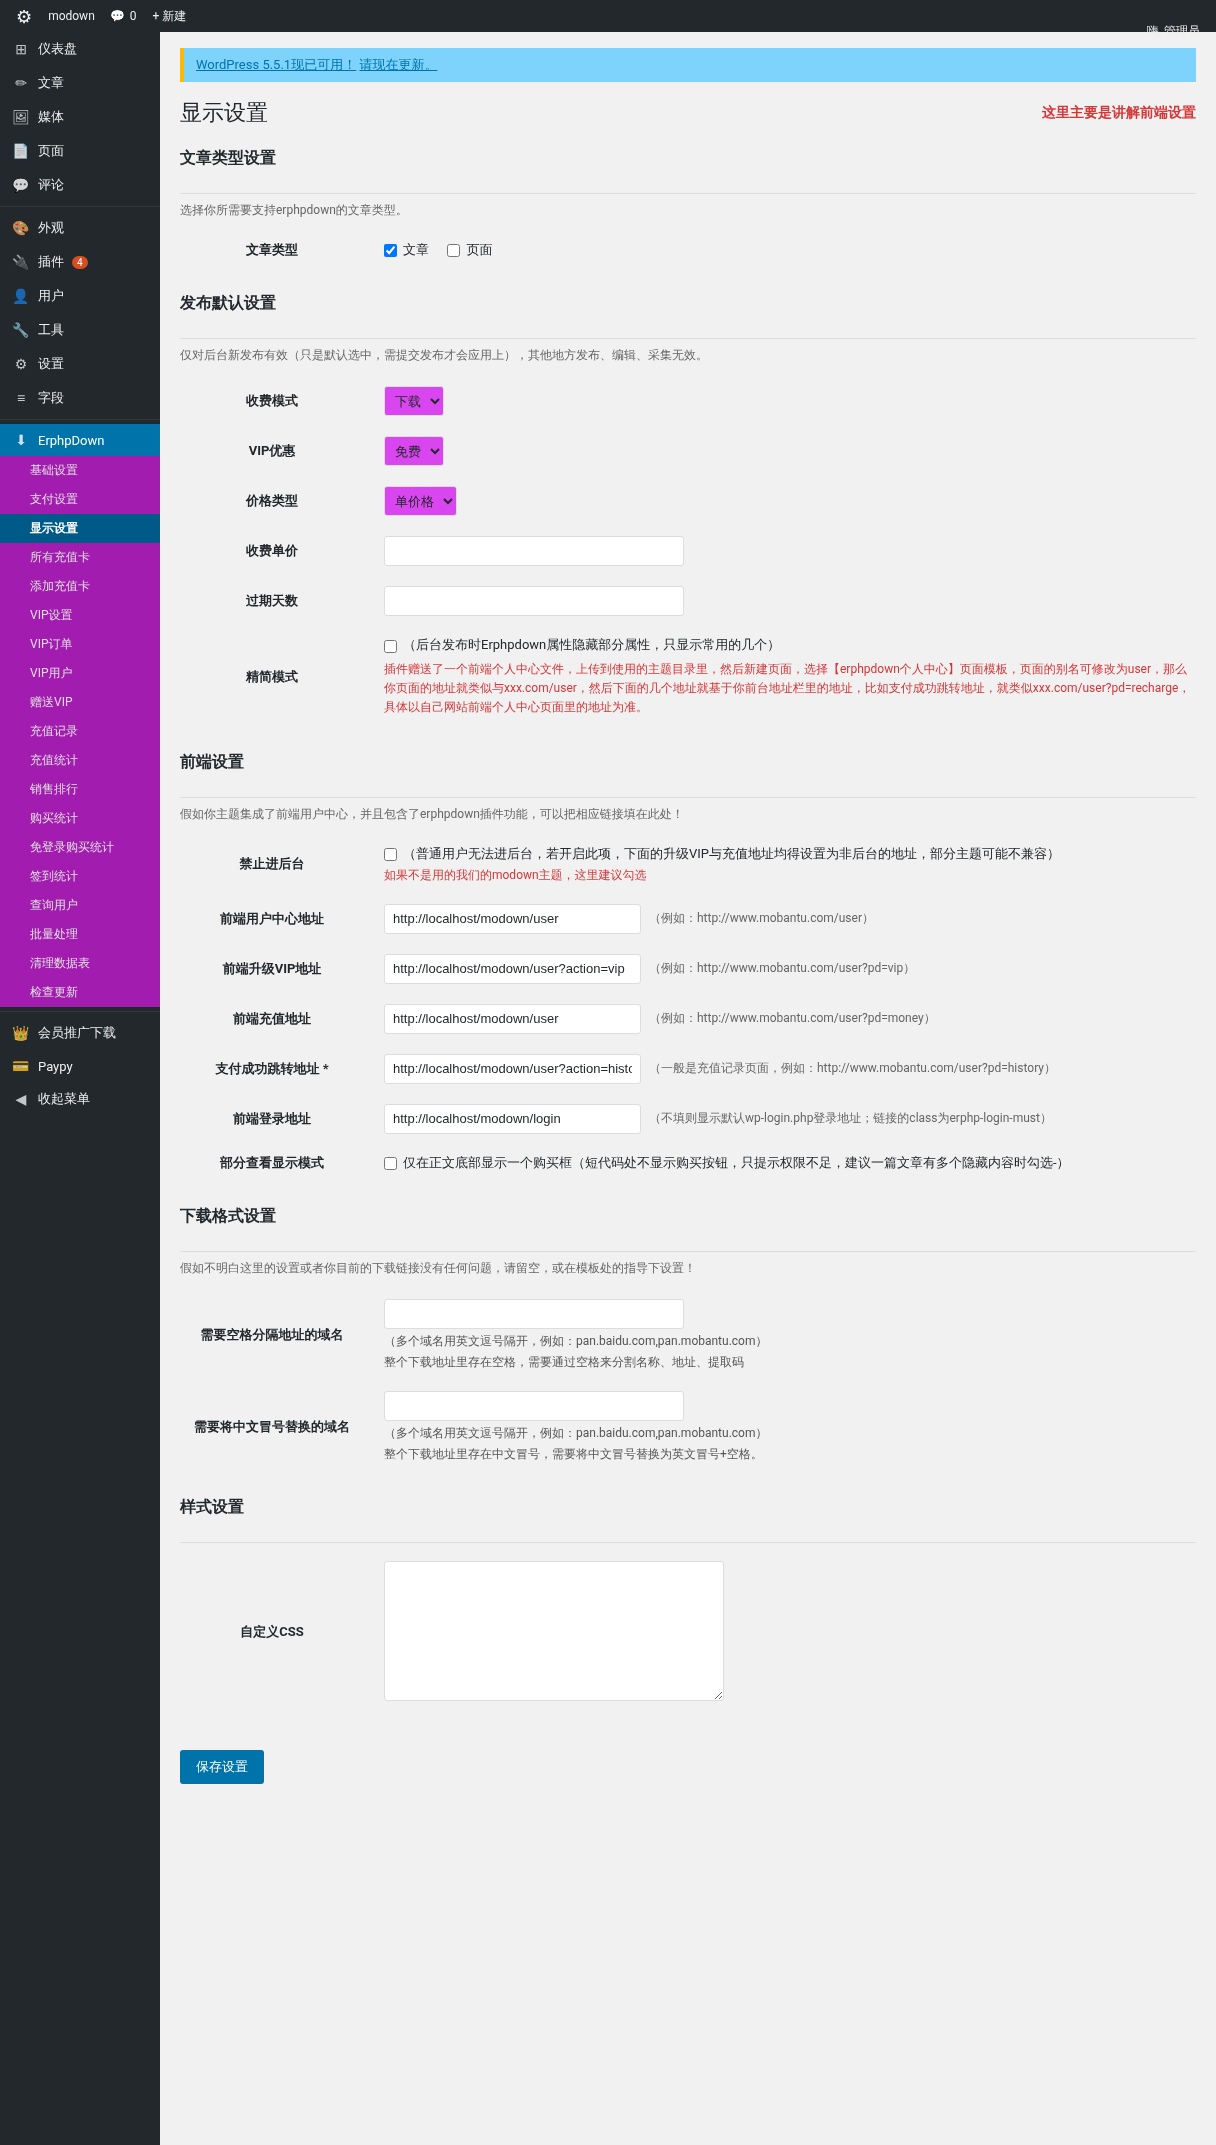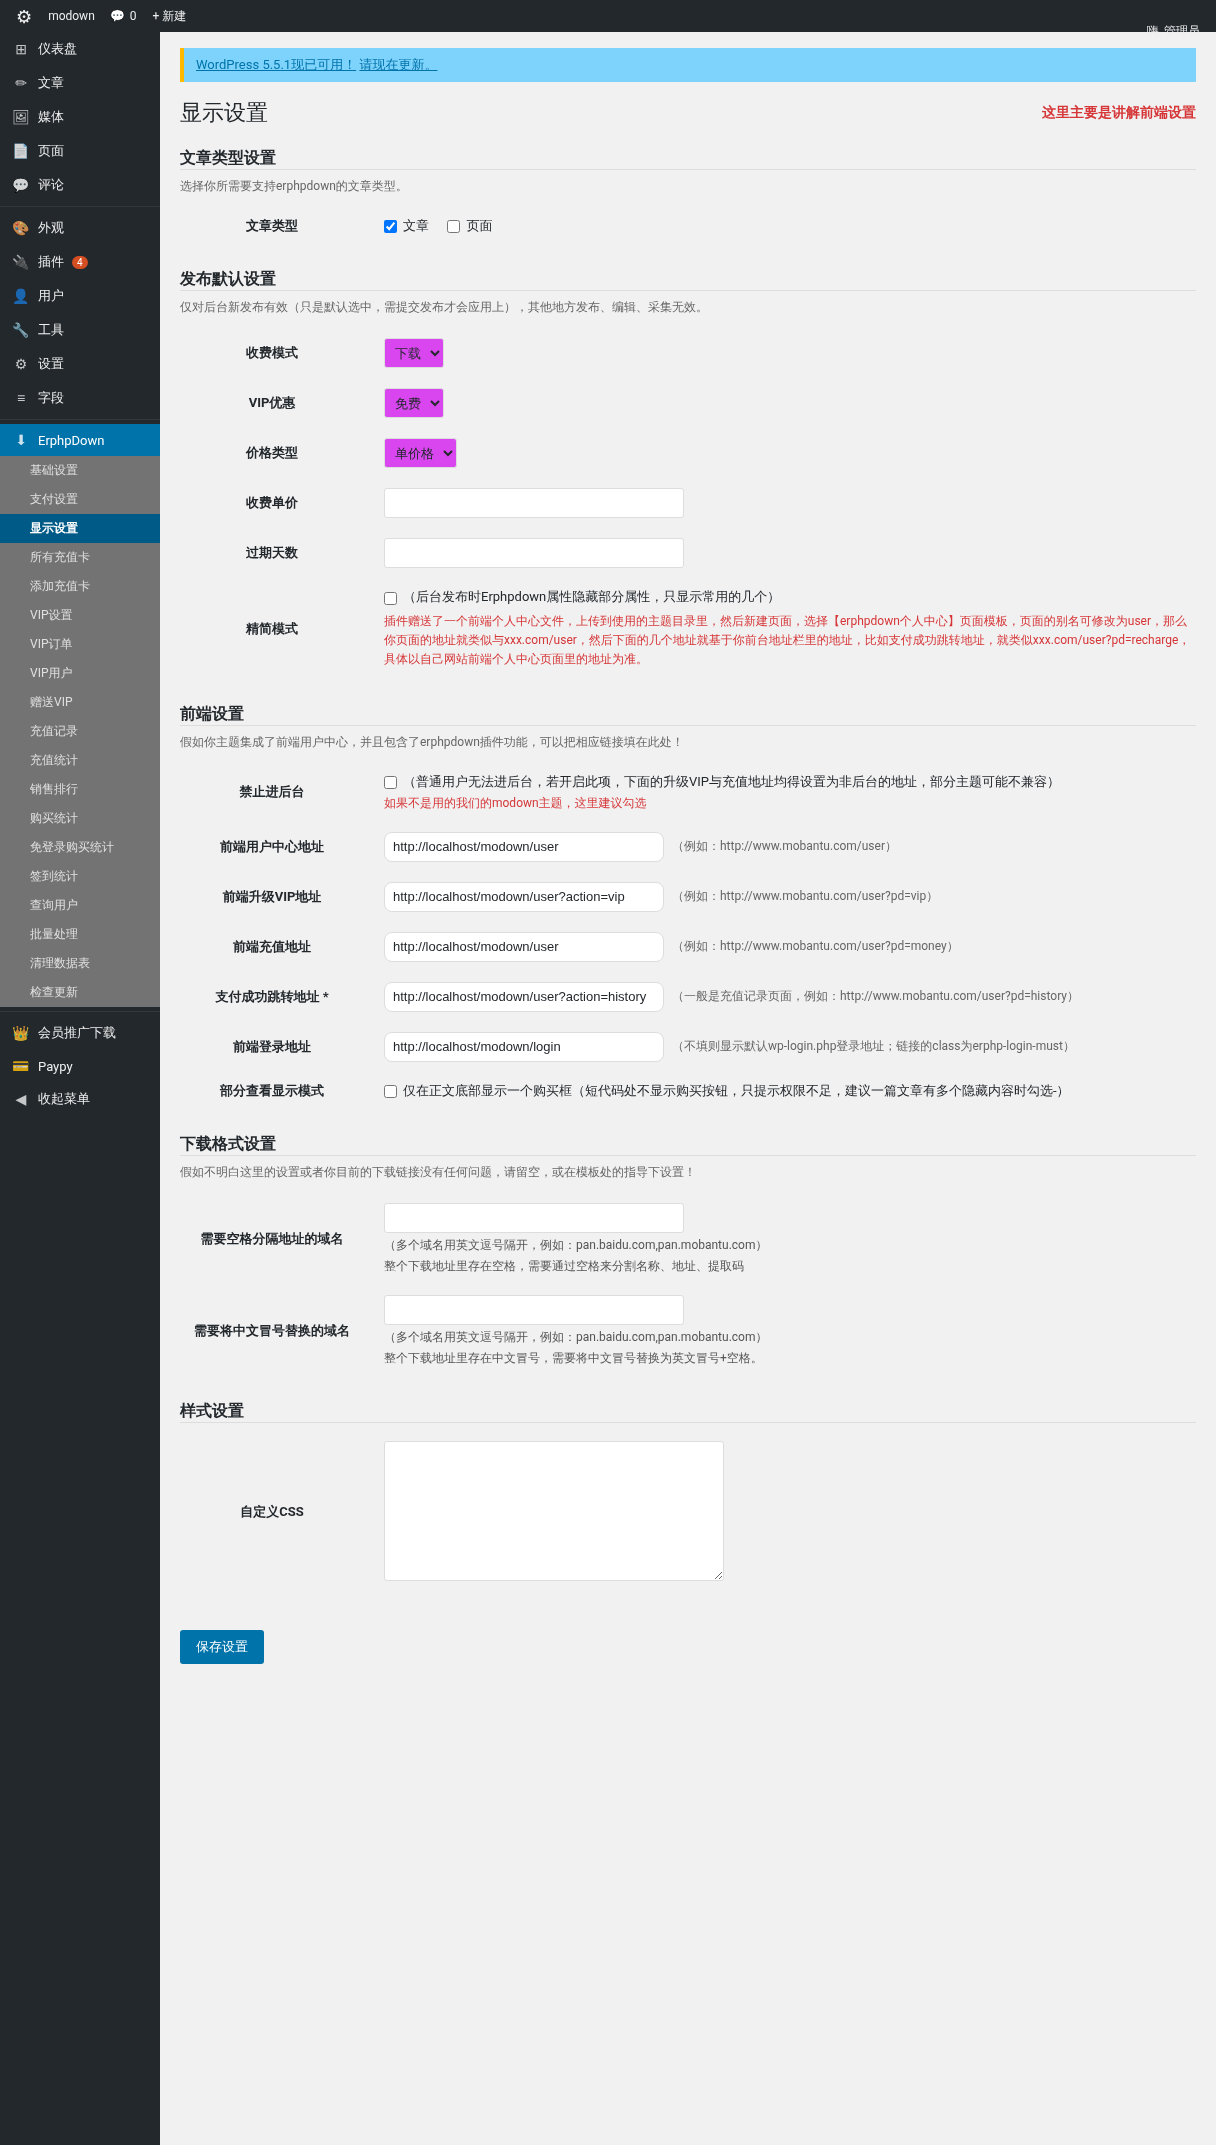--- a/index.html
+++ b/index.html
@@ -48,42 +48,42 @@
     .submenu .sub-item {
       display: block;
       padding: 6px 12px 6px 30px;
       color: #ccc;
       font-size: 12px;
       cursor: pointer;
     }
     .submenu .sub-item.active { color: #fff; font-weight: bold; }
     .erphp-menu { background: #0073aa; }
     .erphp-menu .menu-item { color: #fff; background: #0073aa; }
-    .erphp-menu .sub-item { background: #737373; color: #e0e0e0; }
+    .erphp-menu .sub-item { background: #a21caf; color: #e0e0e0; }
     .erphp-menu .sub-item.active { background: #005a87; color: #fff; }
 
     
     #wpcontent {
       flex: 1;
       padding: 16px 20px;
       background: #f1f1f1;
     }
 
     
     .update-notice {
       background: #7dd3fc;
       border-left: 4px solid #ffb900;
       padding: 8px 12px;
       margin-bottom: 16px;
       font-size: 13px;
     }
     .update-notice a { color: #0073aa; }
 
     
-    .section-title { font-size: 16px; font-weight: 600; border-bottom: 1px solid #ddd; padding-bottom: 0; margin: 20px 0 8px; }
+    .section-title { font-size: 16px; font-weight: 600; border-bottom: 1px solid #ddd; padding-bottom: 24px; margin: 20px 0 8px; }
     .section-desc { color: #666; font-size: 12px; margin-bottom: 12px; }
 
     
     .form-table { width: 100%; border-collapse: collapse; }
     .form-table tr td, .form-table tr th { padding: 10px 4px; vertical-align: top; }
     .form-table tr th { width: 200px; font-weight: 700; font-size: 13px; padding-right: 20px; vertical-align: middle; }
 
     
     input[type="text"], input[type="url"], select, textarea {
       border: 1px solid #ddd;
@@ -95,21 +95,21 @@
     input[type="text"], input[type="url"] { height: 30px; }
     .regular-text { width: 300px; }
     select { height: 30px; background: #d946ef; padding: 4px 6px; }
 
     
     .checkbox-row { display: flex; align-items: center; gap: 6px; }
     .checkbox-row input[type="checkbox"] { margin-top: 2px; }
 
     
     .url-field-row { display: flex; align-items: center; gap: 8px; flex-wrap: wrap; }
-    .url-field-row input { width: 280px; border-radius: 8px; }
+    .url-field-row input { width: 257px; }
     .url-hint { color: #666; font-size: 12px; }
 
     
     .submit-btn {
       background: #0073aa;
       color: #fff;
       border: none;
       padding: 8px 16px;
       font-size: 13px;
       border-radius: 3px;

